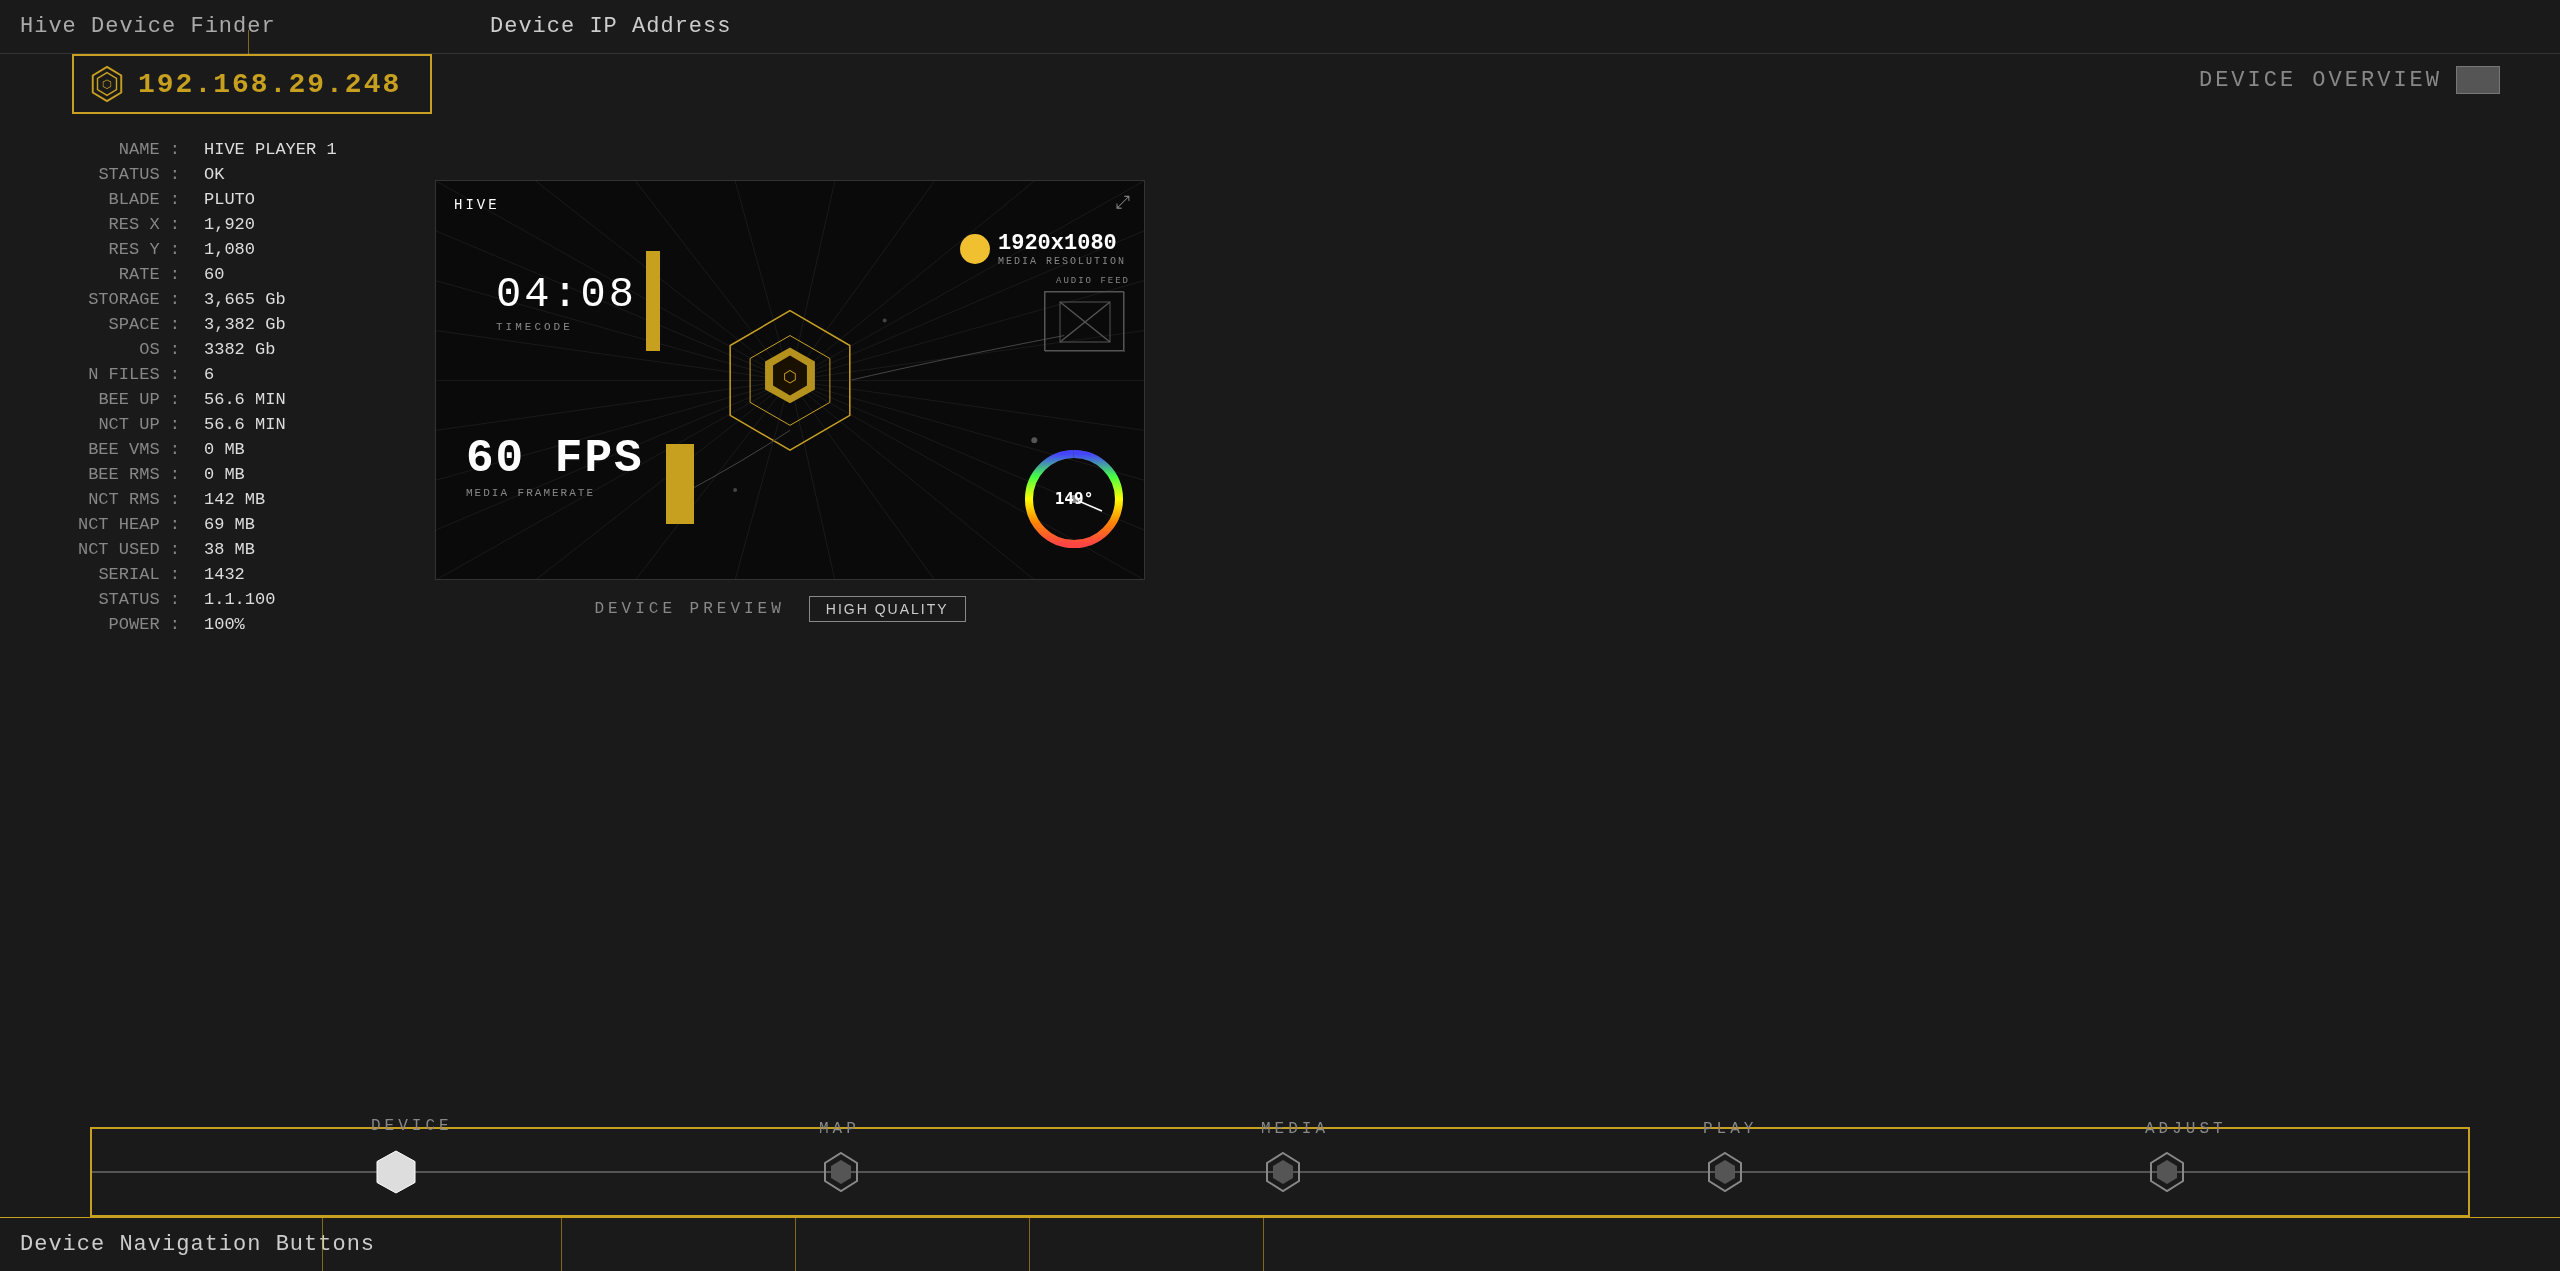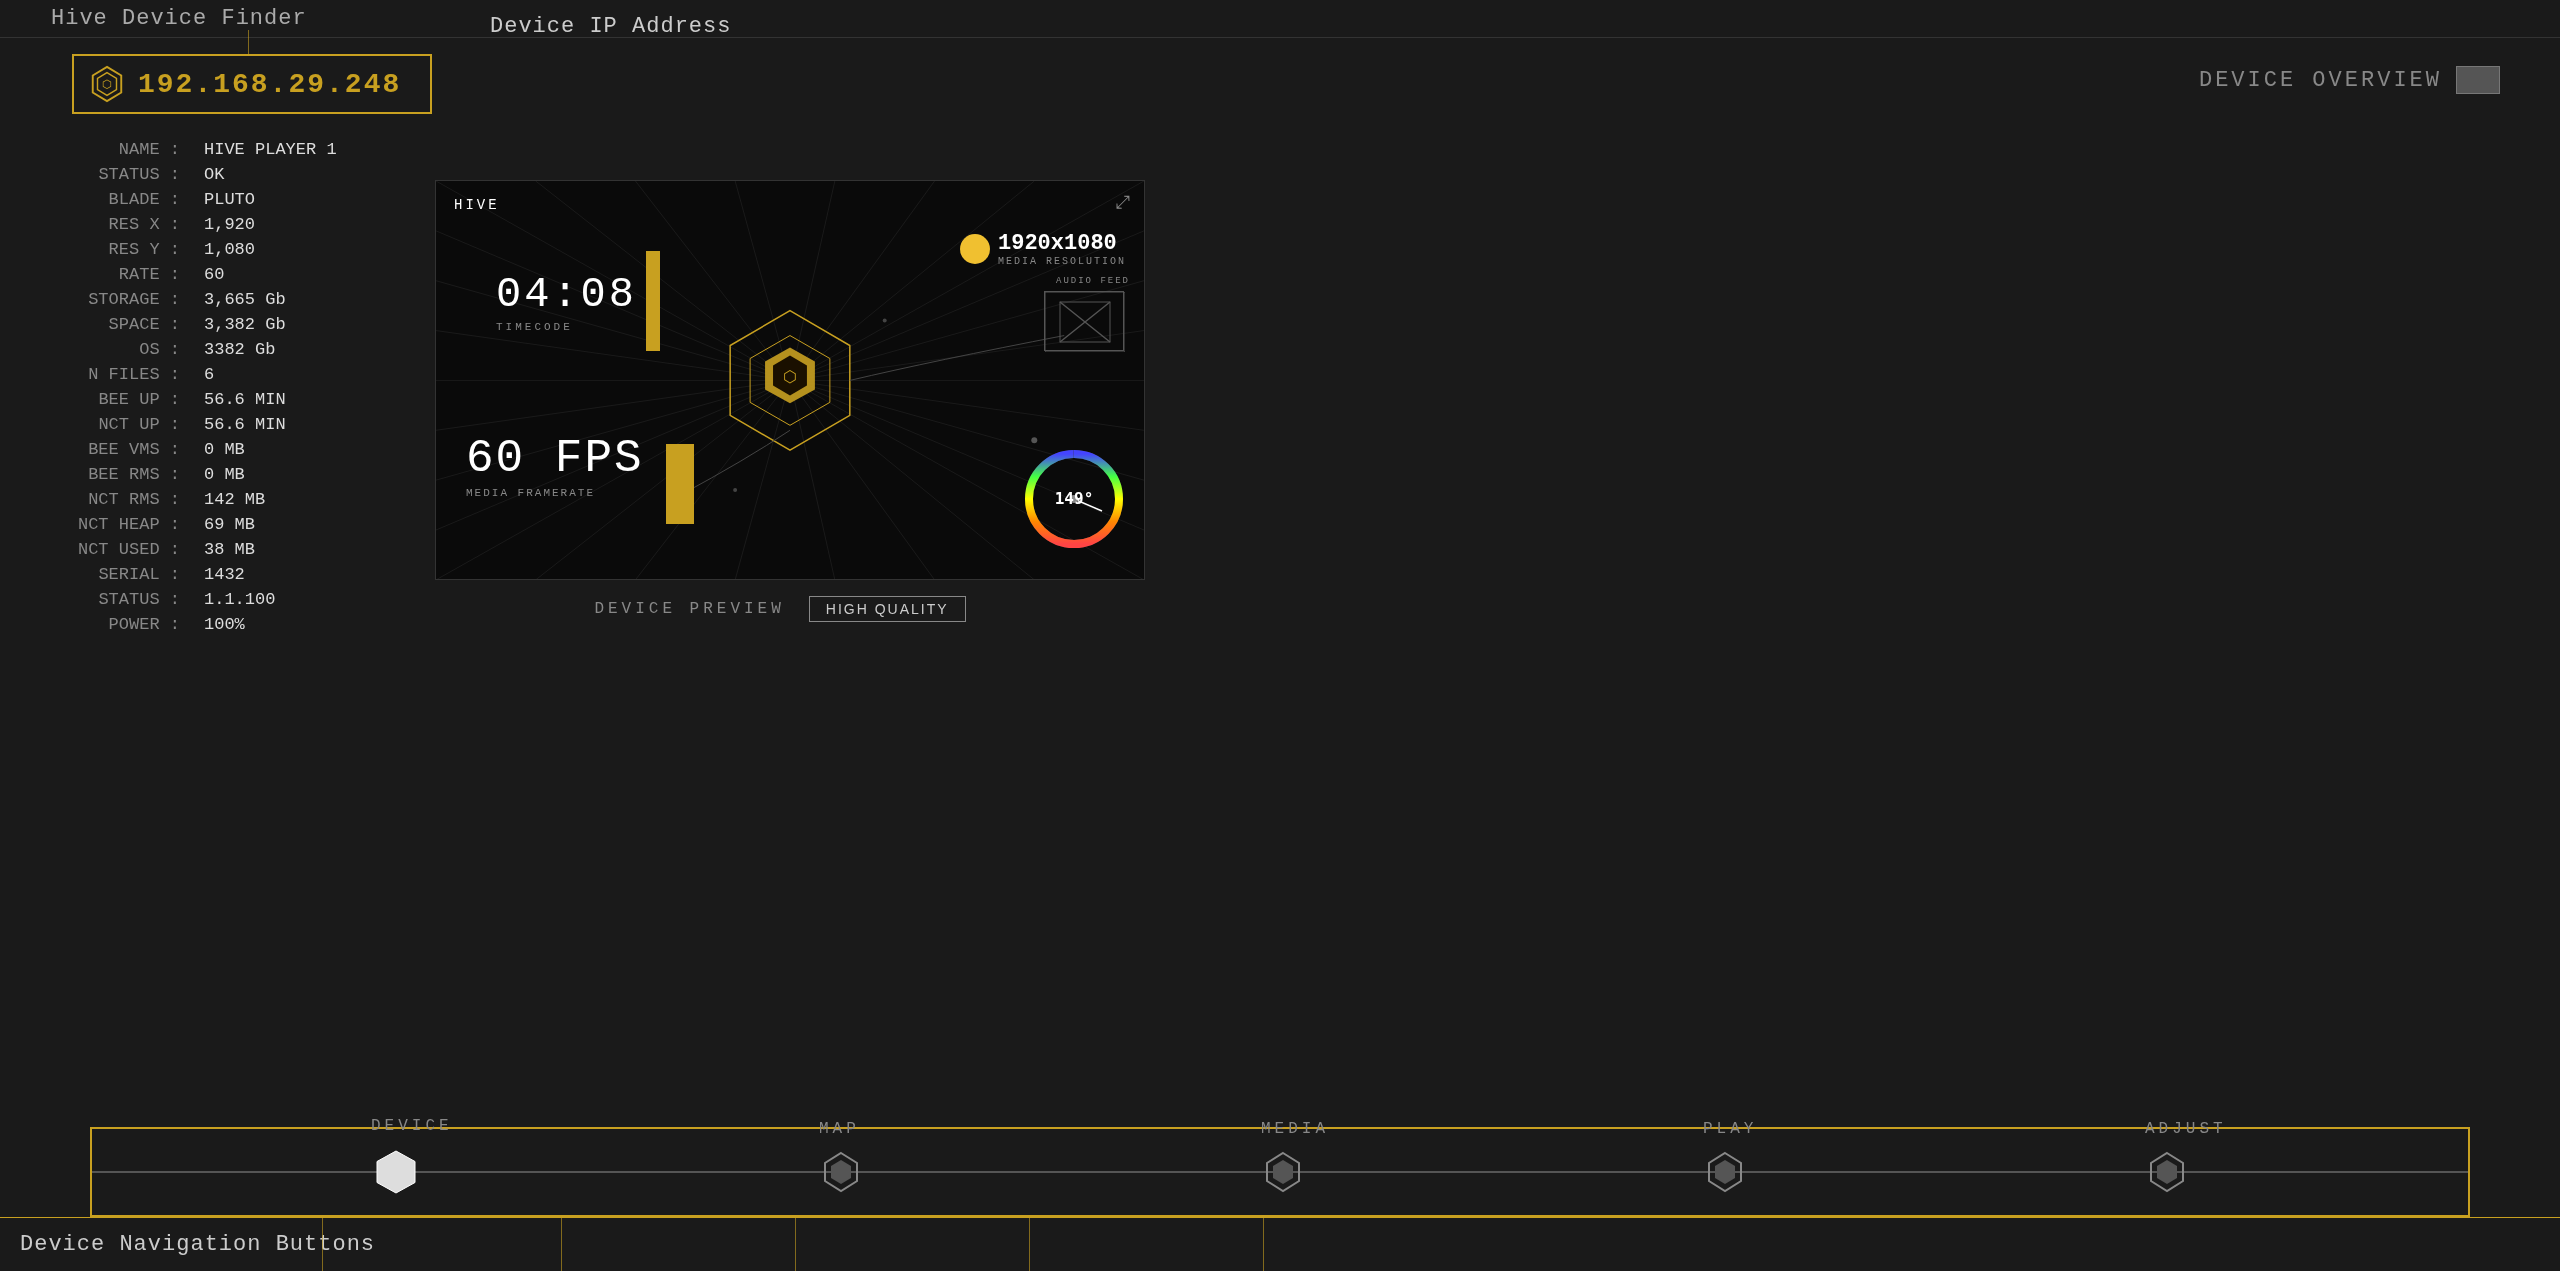--- a/index.html
+++ b/index.html
@@ -12,26 +12,25 @@
       overflow: hidden;
       position: relative;
     }
 
     
     .header {
       position: absolute;
       top: 0;
       left: 0;
       right: 0;
-      height: 38px;
+      height: 54px;
       display: flex;
       align-items: center;
       background: #1a1a1a;
       border-bottom: 1px solid #333;
-      padding-left: 31px;
     }
     .header-title {
       color: #aaa;
       font-size: 22px;
       padding-left: 20px;
       letter-spacing: 1px;
     }
     .header-ip-label {
       position: absolute;
       left: 490px;
@@ -176,21 +175,21 @@
     
     .fps-block {
       position: absolute;
       bottom: 80px;
       left: 30px;
       z-index: 10;
     }
     .fps-value {
       color: #fff;
       font-size: 46px;
-      font-weight: 400;
+      font-weight: 700;
       letter-spacing: 2px;
     }
     .fps-label {
       color: #888;
       font-size: 11px;
       letter-spacing: 2px;
       margin-top: 2px;
     }
 
     

